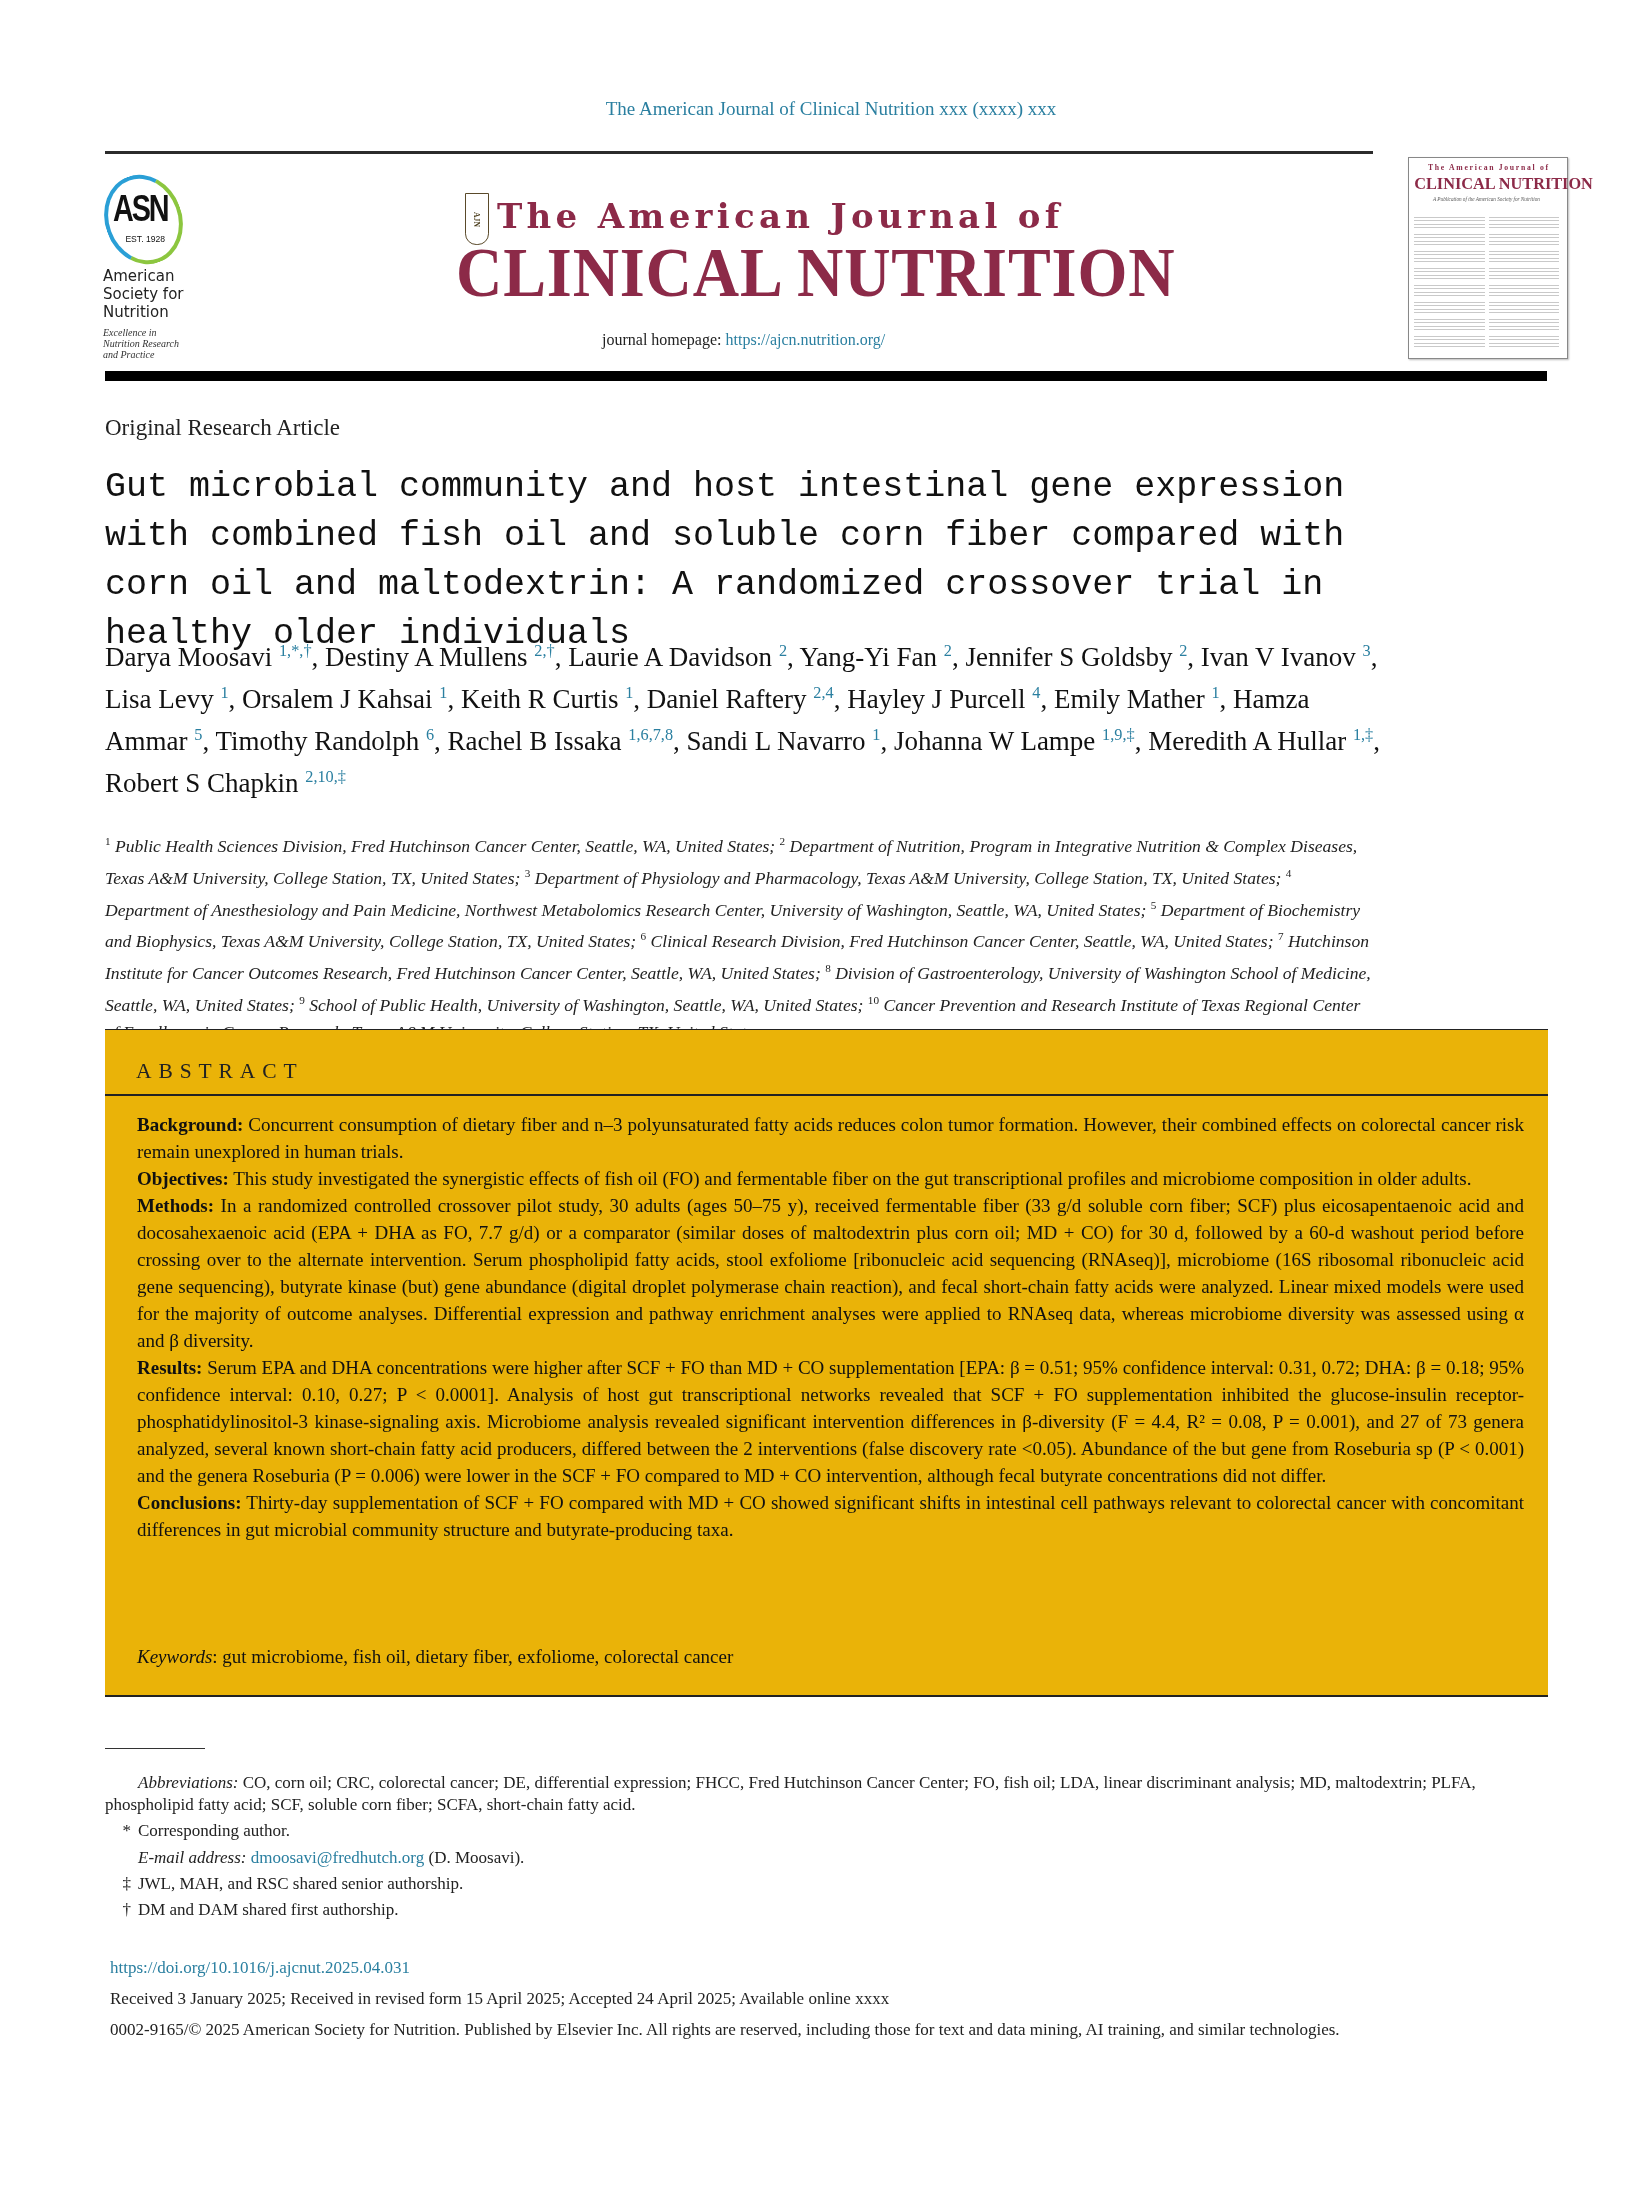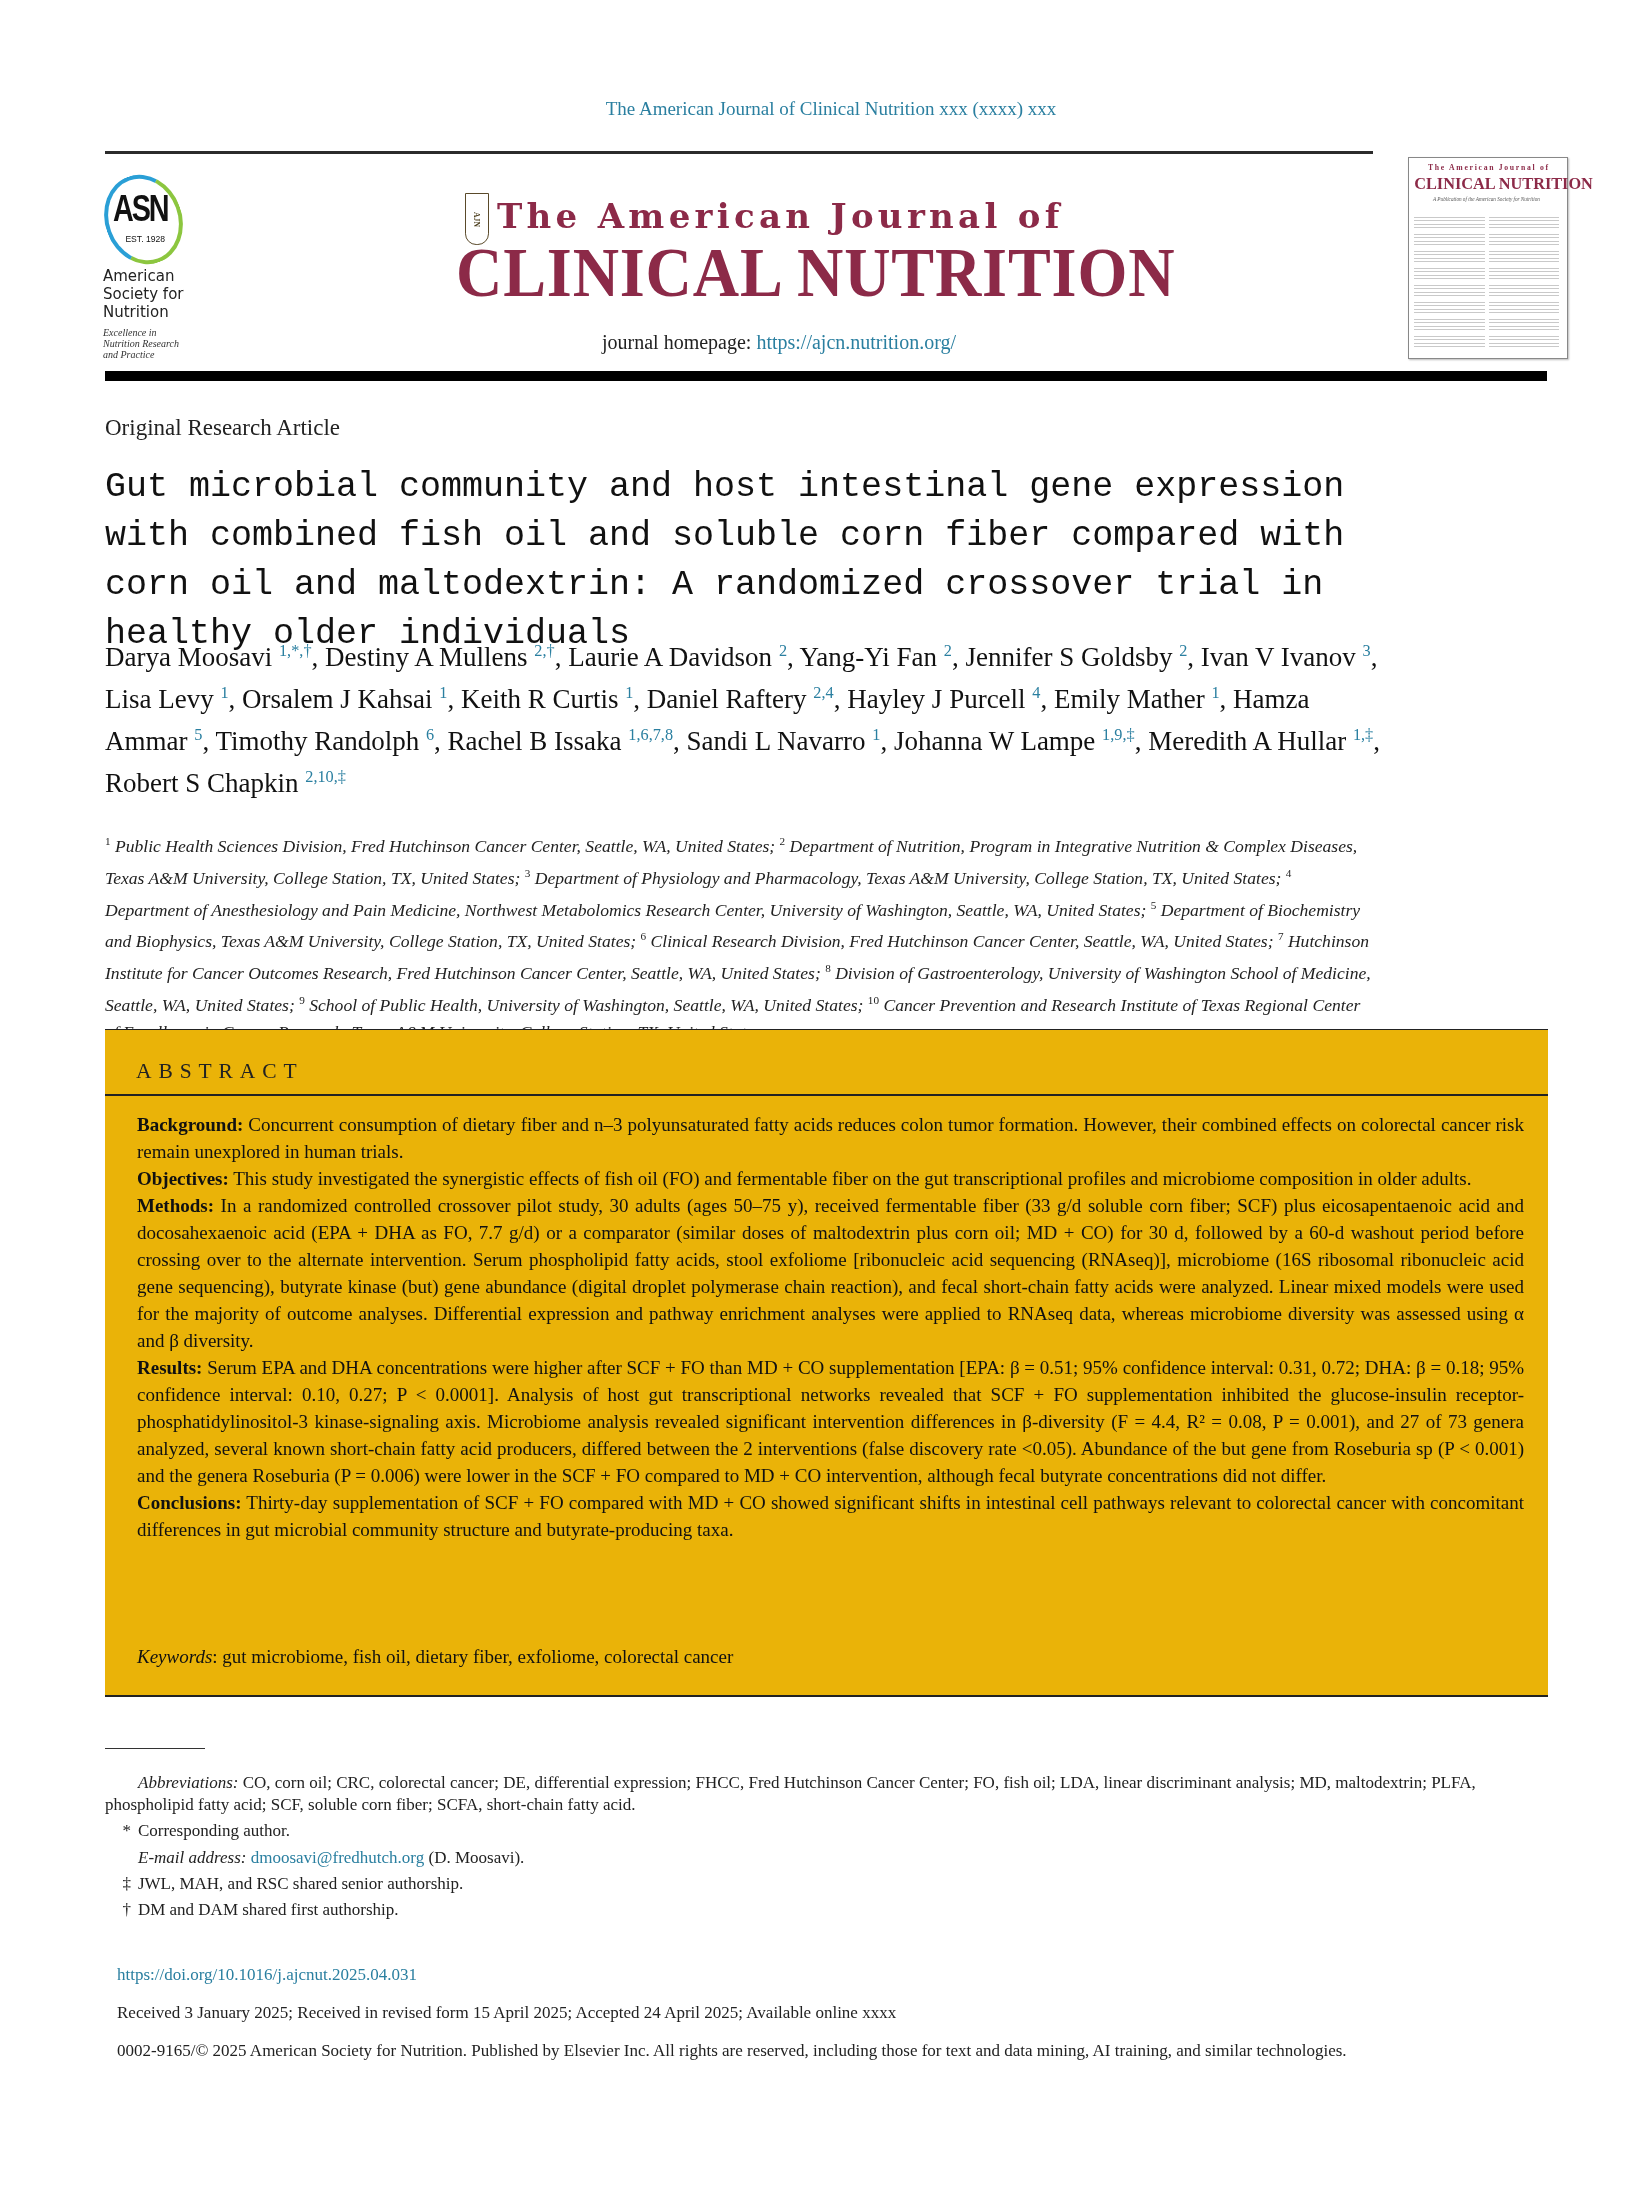--- a/index.html
+++ b/index.html
@@ -16,21 +16,21 @@
   .asn-letters { position:absolute; left:10.3px; top:15.5px; font-family:"Liberation Sans", sans-serif; font-weight:bold; font-size:36px; letter-spacing:-2.6px; transform:scaleX(0.8); transform-origin:left; color:#111; }
   .asn-est { position:absolute; left:22.4px; top:62px; font-family:"Liberation Sans", sans-serif; font-size:8.6px; color:#111; }
   .asn-name { position:absolute; left:0; top:95px; font-family:"DejaVu Sans", sans-serif; font-size:15px; line-height:18px; color:#222; }
   .asn-tagline { position:absolute; left:0; top:155px; font-size:10px; line-height:11.2px; font-style:italic; color:#333; }
 
   
   .masthead { left:456px; top:189px; width:706px; height:172px; }
   .crest { position:absolute; left:8.6px; top:4.3px; width:22.4px; height:50px; border:1.3px solid #5a4a2a; border-radius:0 0 11.2px 11.2px; display:flex; align-items:center; justify-content:center; font-size:17px; color:#4a3c1a; font-weight:bold; }
   .mast-line1 { position:absolute; left:41px; top:6.9px; font-family:"DejaVu Serif", serif; font-weight:bold; font-size:34px; letter-spacing:4.3px; color:#8c2a48; white-space:nowrap; }
   .mast-line2 { position:absolute; left:0px; top:45px; font-family:"Liberation Serif", serif; font-weight:bold; font-size:69px; letter-spacing:0.9px; color:#8c2a48; white-space:nowrap; transform:scaleX(0.93); transform-origin:left; }
-  .homepage { position:absolute; left:146px; top:142px; font-size:20px; color:#222; white-space:nowrap; }
+  .homepage { position:absolute; left:146px; top:142px; font-size:16px; color:#222; white-space:nowrap; }
 
   
   .cover { left:1408px; top:157px; width:158px; height:200px; border:1.7px solid #888; background:#fff; box-shadow:0.9px 0.9px 1.7px #bbb; }
   .cover-t1 { position:absolute; left:19px; top:5.2px; font-size:7.7px; letter-spacing:1.7px; color:#8c2a48; font-weight:bold; white-space:nowrap; }
   .cover-t2 { position:absolute; left:5.2px; top:15.5px; font-size:16.3px; font-weight:bold; color:#8c2a48; white-space:nowrap; }
   .cover-sub { position:absolute; left:24px; top:38px; font-size:5.2px; font-style:italic; color:#555; white-space:nowrap; }
   .cover-lines { position:absolute; left:5.2px; top:53px; width:145px; height:138px; background:repeating-linear-gradient(#fff 0 2.6px, #c9c9c9 2.6px 3.4px); }
   .cover-lines::after { content:""; position:absolute; left:71px; top:0; width:3.4px; height:100%; background:#fff; }
 
   .article-type { left:105px; top:415px; font-size:23px; color:#222; }
@@ -48,21 +48,21 @@
   .abstract-body p { margin:0; }
   .abstract-body b { font-weight:bold; }
   .keywords { position:absolute; left:32px; top:616px; font-size:19px; color:#111; }
 
   .fn-rule { left:105px; top:1748px; width:100px; height:0.9px; background:#333; }
   .footnotes { left:105px; top:1772px; width:1445px; font-size:17px; line-height:22px; color:#222; }
   .footnotes p { margin:0 0 4.3px 0; }
   .indent { padding-left:33px; }
   .fnmark { display:inline-block; width:26px; text-align:right; padding-right:6.9px; }
   .front-matter { left:105px; top:1950px; width:1463px; font-size:17px; line-height:26px; color:#222; }
-  .front-matter p { margin:12px; }
+  .front-matter p { margin:5px; }
 </style>
 </head>
 <body>
 
 <div class="abs running-header">The American Journal of Clinical Nutrition xxx (xxxx) xxx</div>
 <div class="abs top-rule"></div>
 
 <div class="abs asn-logo">
   <div class="asn-ring"></div>
   <div class="asn-letters">ASN</div>

